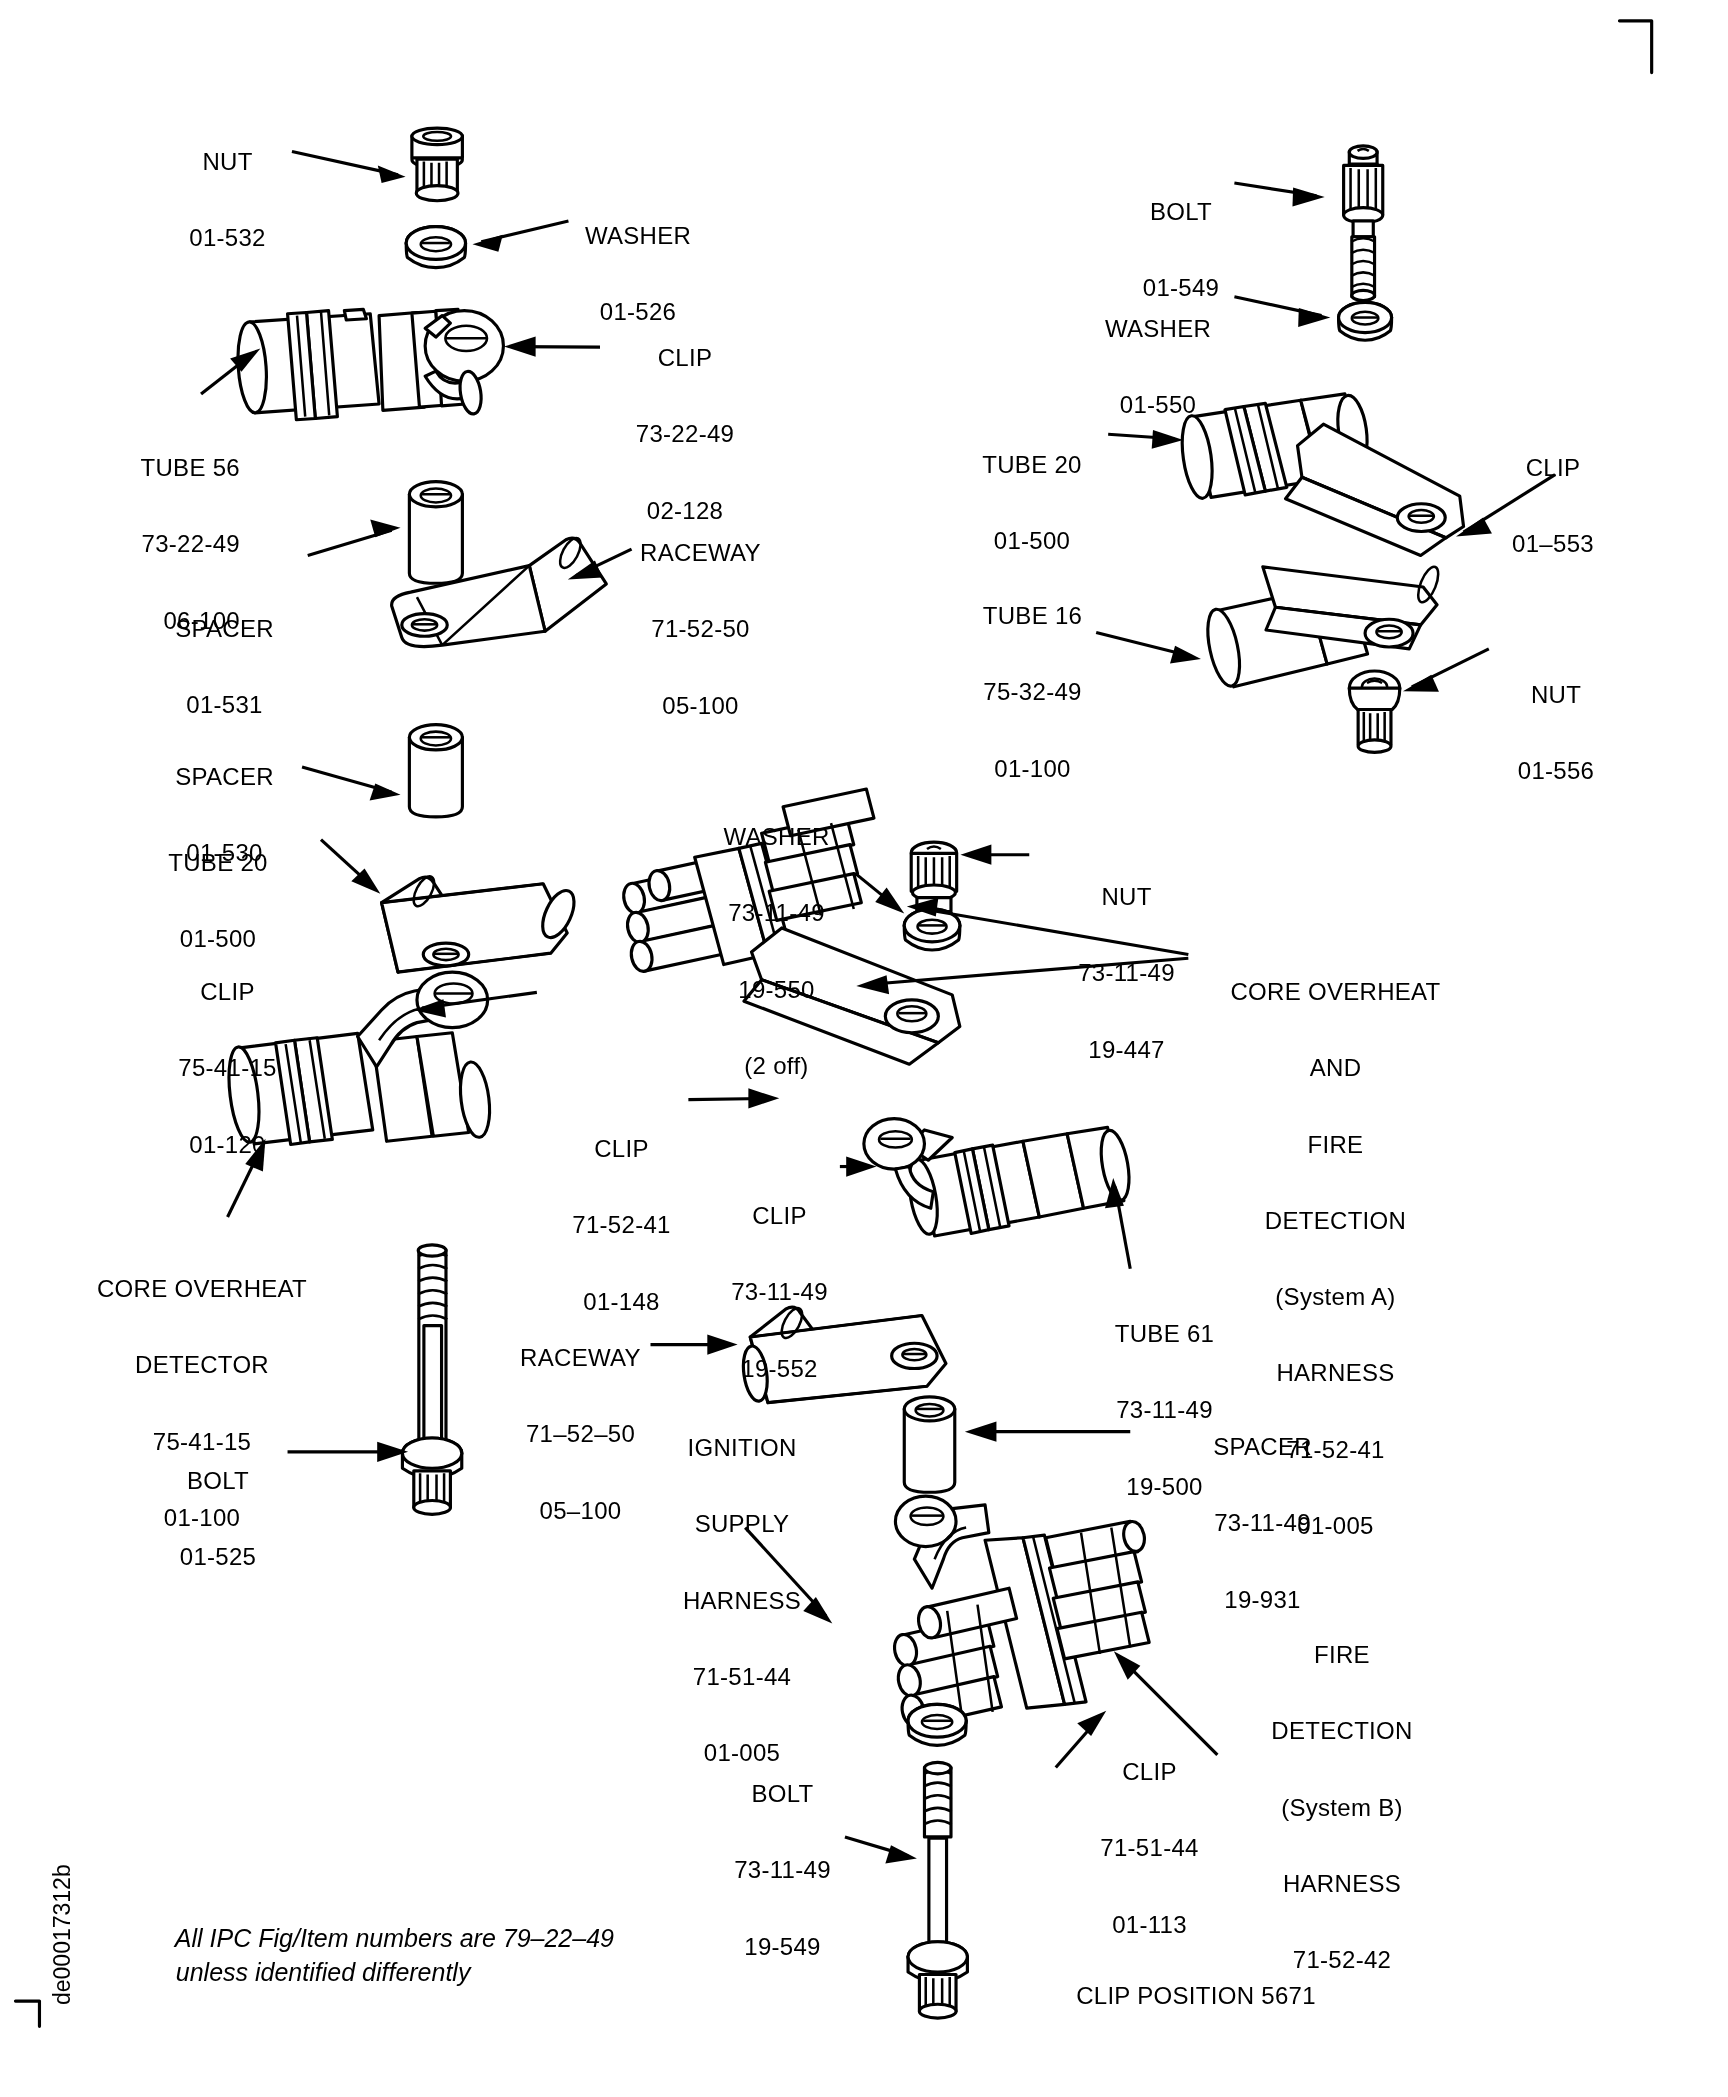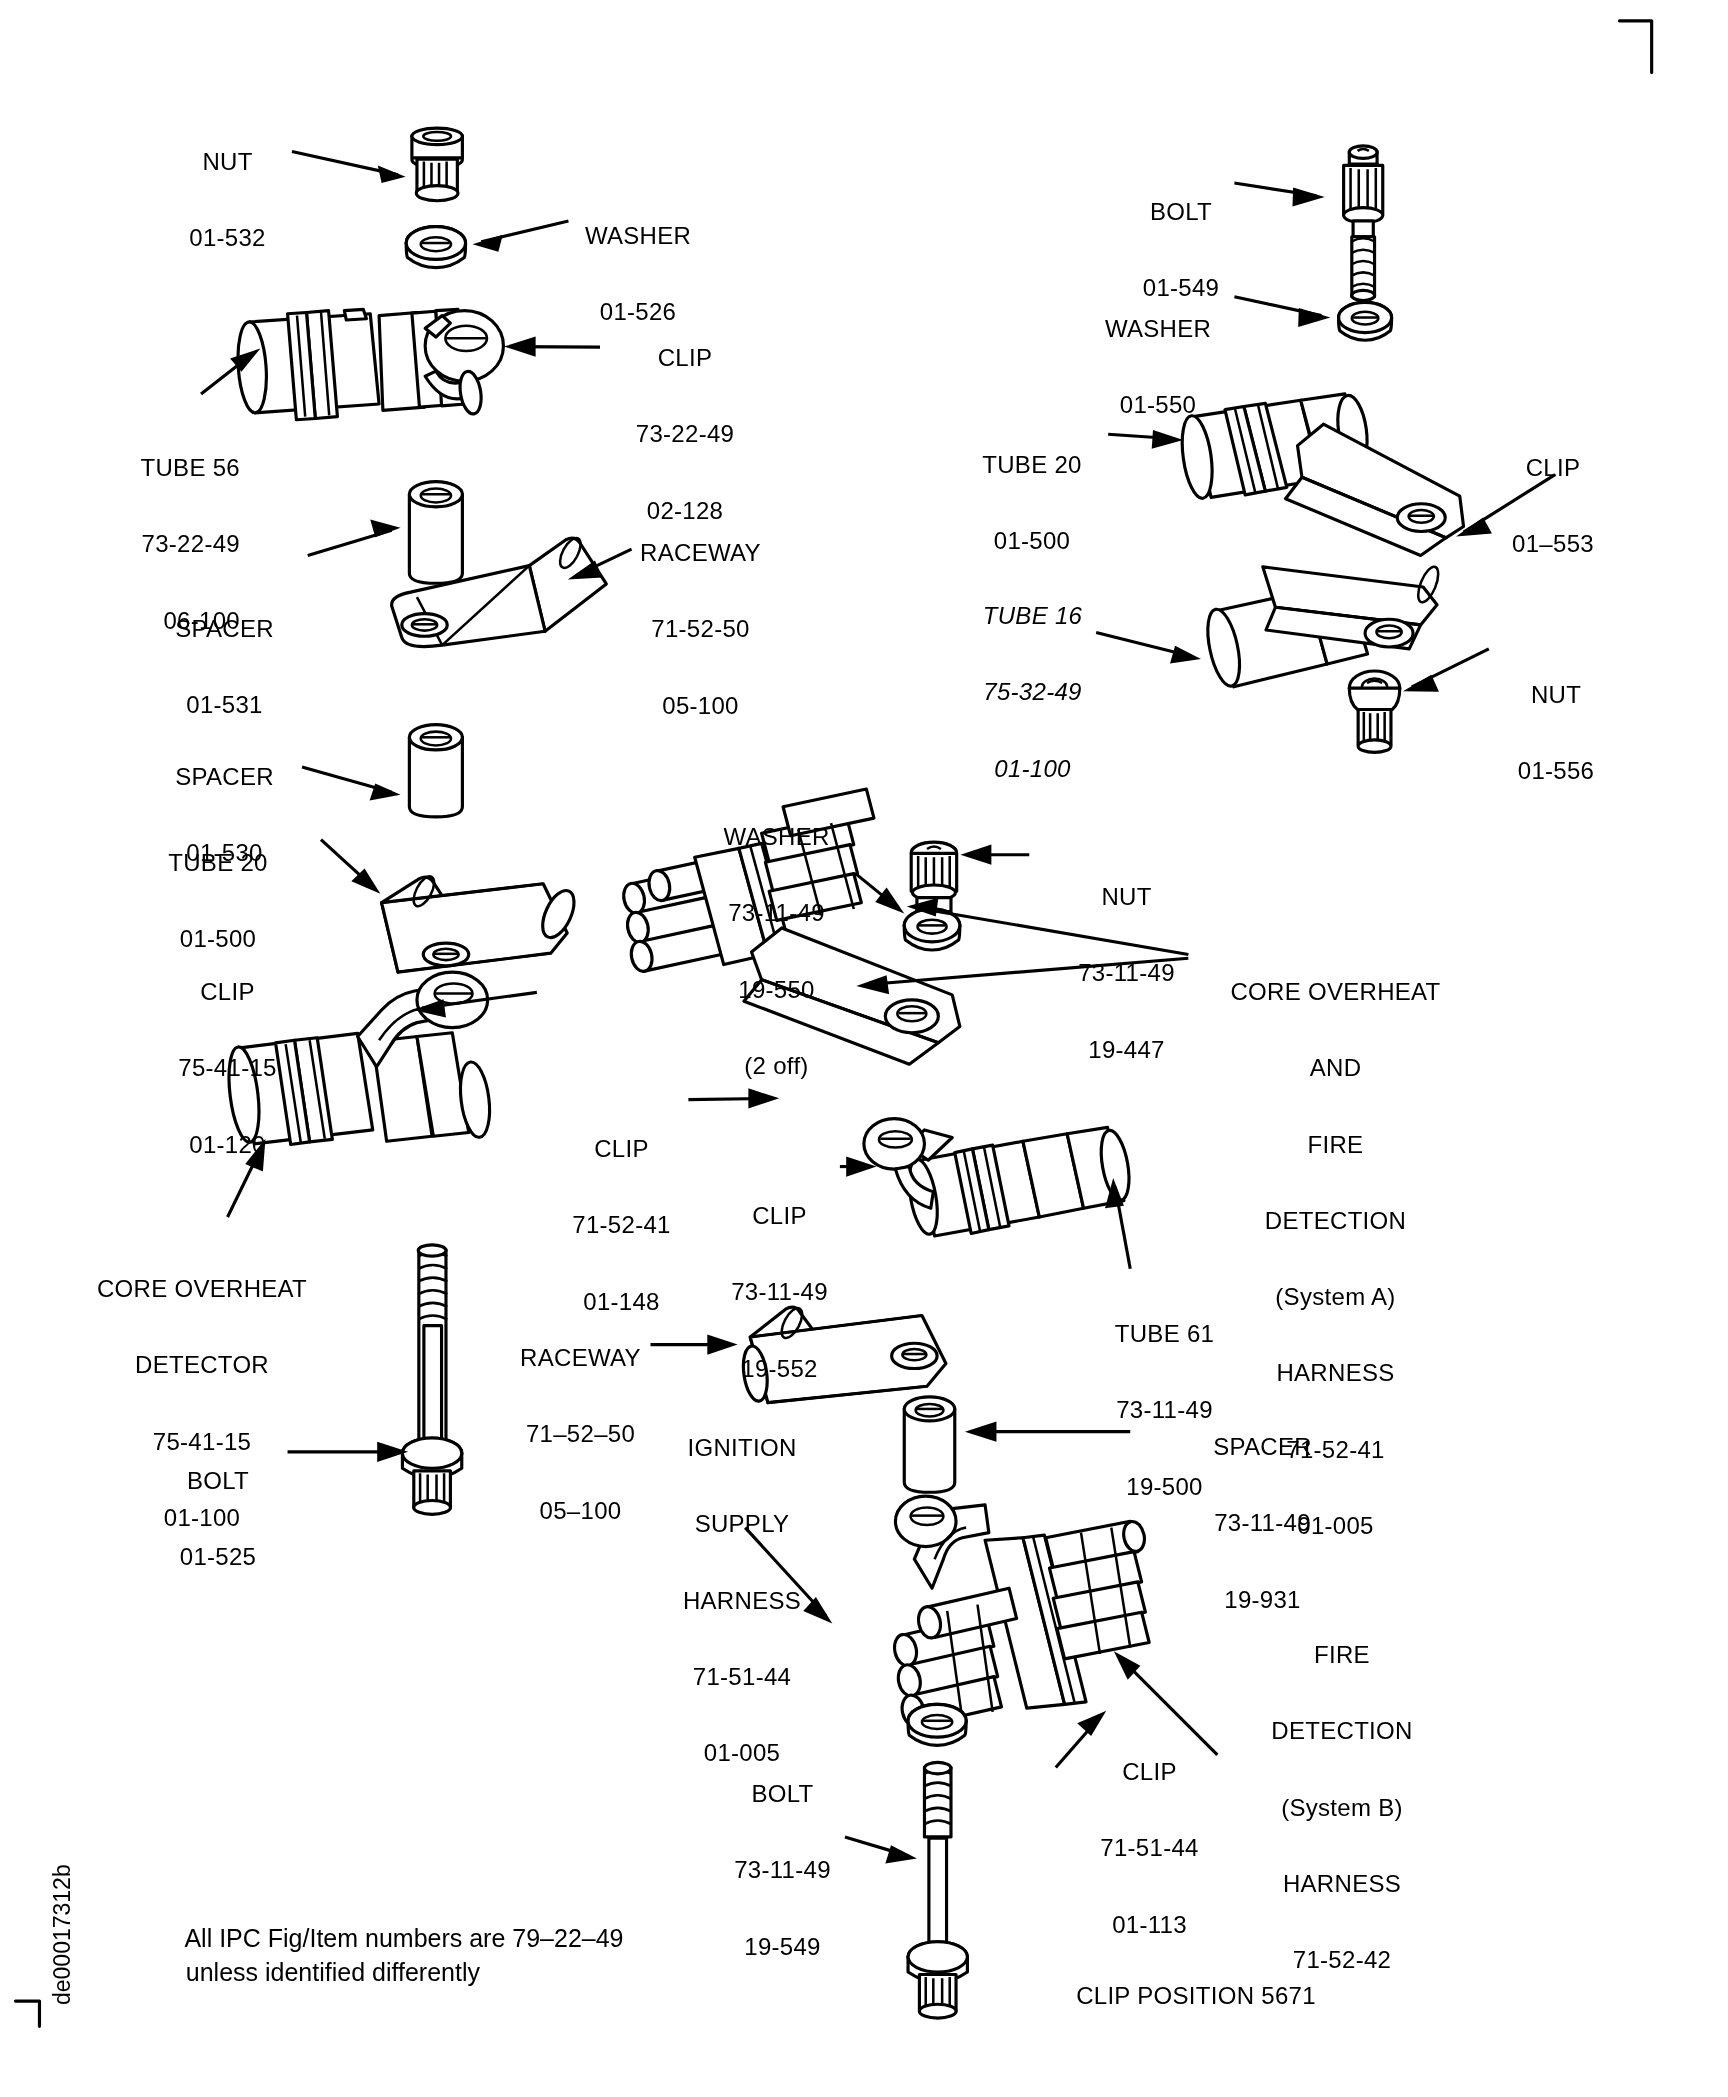--- a/index.html
+++ b/index.html
@@ -492,21 +492,21 @@
   <div class="lbl c" style="left:947px;top:401px;width:170px;">
     <span class="ln">TUBE 20</span>
     <span class="ln">01-500</span>
   </div>
 
   <div class="lbl c" style="left:1471px;top:404px;width:164px;">
     <span class="ln">CLIP</span>
     <span class="ln">01–553</span>
   </div>
 
-  <div class="lbl c" style="left:941px;top:552px;width:183px;font-style:italic;">
+  <div class="lbl c" style="left:941px;top:552px;width:183px;">
     <span class="ln">TUBE 16</span>
     <span class="ln">75-32-49</span>
     <span class="ln">01-100</span>
   </div>
 
   <div class="lbl c" style="left:1477px;top:631px;width:158px;">
     <span class="ln">NUT</span>
     <span class="ln">01-556</span>
   </div>
 
@@ -591,21 +591,21 @@
     <span class="ln">(System B)</span>
     <span class="ln">HARNESS</span>
     <span class="ln">71-52-42</span>
     
   </div>
 
   <div class="lbl c" style="left:991px;top:1932px;width:410px;">
     <span class="ln">CLIP POSITION 5671</span>
   </div>
 
-  <div class="note" style="left:158px;top:1888px;">
+  <div class="note" style="left:148px;top:1888px;font-style:italic;">
     <span class="ln">All IPC Fig/Item numbers are 79–22–49</span>
     <span class="ln">unless identified differently</span>
   </div>
 
   <div class="vcode" style="left:49px;top:2005px;">
     <span>de00017312b</span>
   </div>
 
 </div>
 

